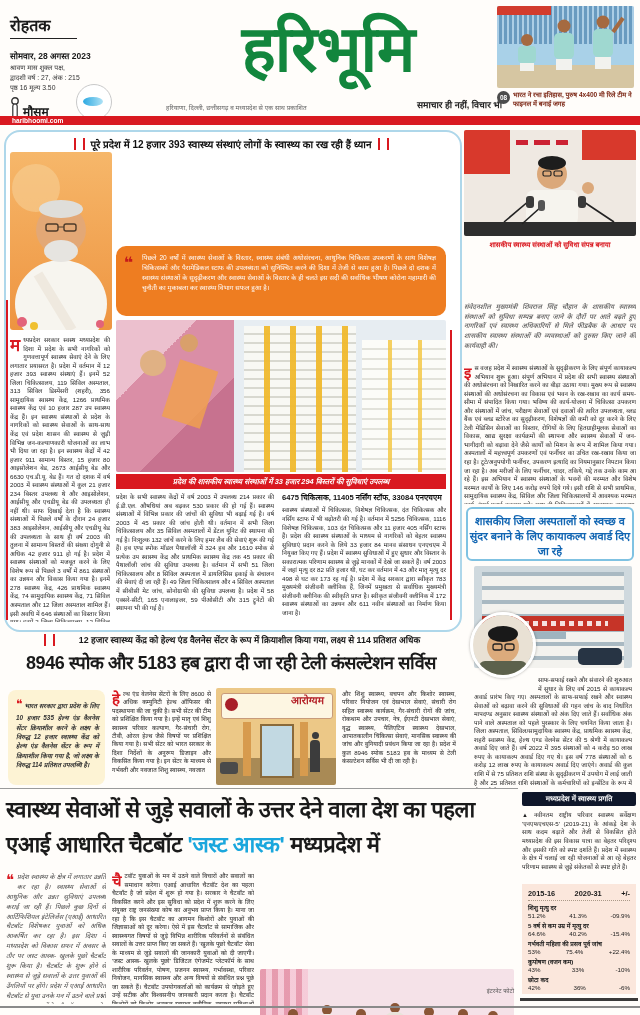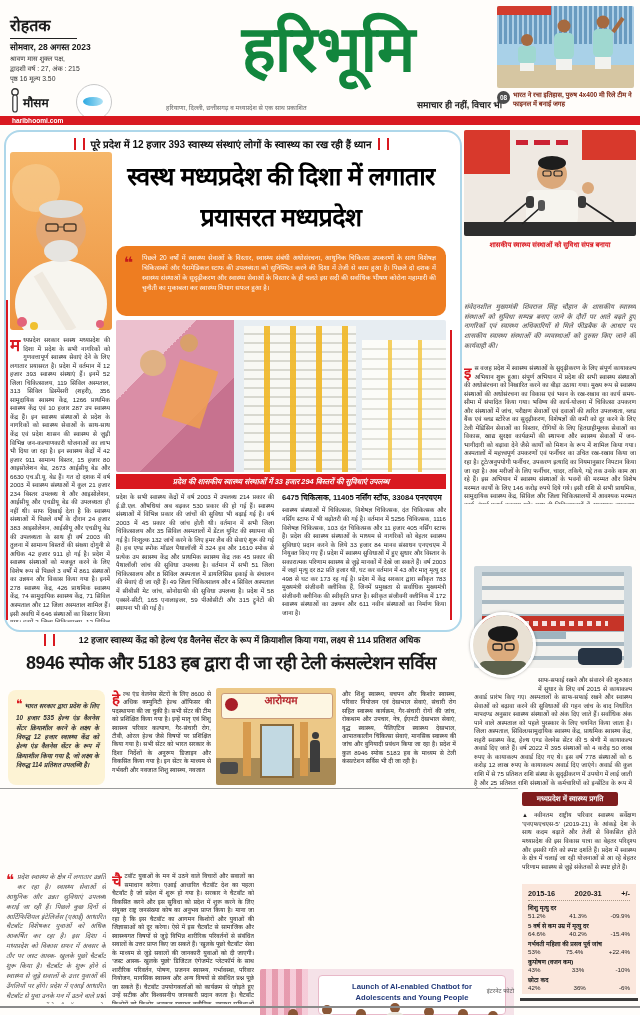--- a/index.html
+++ b/index.html
@@ -5,21 +5,21 @@
   html,body{margin:0;padding:0;background:#e9e9e9;}
   .page{position:relative;width:640px;height:1015px;margin:0 auto;background:#fffdfa;
         font-family:"Liberation Sans","DejaVu Sans",sans-serif;color:#1a1a1a;overflow:hidden;}
   .abs{position:absolute;}
   .just{text-align:justify;}
   .hide-over{overflow:hidden;}
 
   
   .mast-left{left:10px;top:14px;width:148px;}
   .city{font-size:16px;font-weight:800;border-bottom:1.5px solid #222;display:inline-block;padding:0 26px 2px 0;}
-  .mdate{font-size:8.5px;font-weight:700;margin-top:2px;}
+  .mdate{font-size:8.5px;font-weight:700;margin-top:11px;}
   .minfo{font-size:6.8px;color:#333;line-height:1.5;margin-top:2px;}
   .weather{margin-top:3px;display:flex;align-items:center;gap:3px;}
   .weather-label{font-size:12px;font-weight:800;}
   .temps{font-size:7.2px;font-weight:700;line-height:1.5;margin-left:14px;}
   .temps b{display:inline-block;width:26px;margin-top:42px;}
   .cloud{left:76px;top:84px;width:34px;height:34px;border:1.5px solid #c9c9c9;border-radius:50%;background:#fff;}
   .cloud-puff{position:absolute;left:6px;top:12px;width:20px;height:9px;border-radius:50%;
               background:linear-gradient(90deg,#2da9e1,#aee2f6);}
   .mast-title{left:158px;top:8px;width:340px;text-align:center;font-size:64px;line-height:1.3;
               font-weight:800;color:#12863d;letter-spacing:-1px;}
@@ -89,21 +89,21 @@
   .c-divider{left:0;top:788px;width:518px;height:1px;background:#9a9a9a;}
   .c-headline{left:6px;top:792px;width:512px;font-size:22px;line-height:1.6;font-weight:800;letter-spacing:-0.4px;}
   .hl-cyan{color:#1aa7dd;}
   .cquote{left:6px;top:872px;width:100px;height:132px;font-size:6.6px;font-style:italic;color:#444;line-height:1.5;}
   .cq-mark{font-size:15px;color:#d91920;font-weight:800;float:left;margin:0 3px 0 0;line-height:1;}
   .ccol{left:112px;top:872px;width:142px;height:132px;font-size:6.1px;line-height:1.4;color:#222;}
   .launch{left:260px;top:872px;width:254px;height:112px;overflow:hidden;border-radius:2px;position:relative;}
   .credit{left:260px;top:987px;width:254px;text-align:right;font-size:6px;color:#555;}
 
   
-  .pheader{left:522px;top:792px;width:96px;height:14px;background:#7f1d1d;color:#fff;font-size:7.2px;
+  .pheader{left:522px;top:792px;width:114px;height:14px;background:#0f172a;color:#fff;font-size:7.2px;
            font-weight:800;text-align:center;line-height:14px;border-radius:2px;box-sizing:border-box;}
   .ptext{left:522px;top:811px;width:114px;height:70px;font-size:6.2px;line-height:1.4;color:#222;}
   .tri{color:#222;font-size:6px;margin-right:2px;}
   .statsbox{left:522px;top:884px;width:114px;height:110px;background:#fbe7dc;padding:5px 6px;box-sizing:border-box;}
   .st-head{display:flex;justify-content:space-between;font-size:7.4px;font-weight:800;
            border-bottom:1px dotted #a98;padding-bottom:2px;margin-bottom:2px;}
   .st-label{font-size:6.2px;font-weight:800;margin-top:2px;}
   .st-vals{display:flex;justify-content:space-between;font-size:6.2px;color:#222;}
   .rail-line{left:520px;top:998px;width:118px;height:3px;background:#3a3a3a;}
   .bottom-line{left:0;top:1006px;width:640px;height:2px;background:#8a8a8a;}
@@ -134,21 +134,21 @@
         background:repeating-linear-gradient(180deg,#a9b9c2 0 4px,#f3f2ee 4px 14px);}
   .hp-band{position:absolute;left:8px;top:50px;width:142px;height:15px;background:#c63428;}
   .hp-band-in{position:absolute;left:14px;top:55px;width:120px;height:5px;
               background:repeating-linear-gradient(90deg,#fff 0 5px,transparent 5px 9px);opacity:.85;}
   .hp-canopy{position:absolute;left:8px;top:66px;width:84px;height:7px;background:#9fb4bf;}
   .hp-car{position:absolute;left:104px;top:82px;width:44px;height:17px;background:#273444;border-radius:5px;}
 
   .ar-bg{position:absolute;inset:0;background:linear-gradient(180deg,#ecc887 0 72%,#a98a55 72% 100%);}
   .ar-sign{position:absolute;left:5px;top:5px;width:110px;height:24px;background:#fdf6e2;
            border:1px solid #c89b7a;border-radius:3px;}
-  .ar-sign-text{position:absolute;left:22px;top:0;width:86px;text-align:center;font-size:10.5px;
+  .ar-sign-text{position:absolute;left:22px;top:0;width:86px;text-align:right;font-size:10.5px;
                 font-weight:800;color:#b5242b;line-height:24px;}
   .ar-medal{position:absolute;left:9px;top:10px;width:13px;height:13px;border-radius:50%;background:#a81e28;}
   .ar-door{position:absolute;left:44px;top:36px;width:30px;height:50px;background:#c2d9e2;border:2px solid #8a6a3a;}
   .ar-p1{position:absolute;left:27px;top:34px;width:8px;height:54px;background:#d79b4e;}
   .ar-p2{position:absolute;left:84px;top:34px;width:8px;height:54px;background:#d79b4e;}
   .ar-person{position:absolute;left:94px;top:52px;width:10px;height:32px;background:#3c3c3c;border-radius:4px 4px 0 0;}
   .ar-head{position:absolute;left:96px;top:44px;width:7px;height:7px;border-radius:50%;background:#3c3c3c;}
   .ar-bike{position:absolute;left:4px;top:74px;width:18px;height:12px;background:#4a4a4a;border-radius:3px;}
 
   .lp-bg{position:absolute;inset:0;background:#f5e2e8;}
@@ -226,21 +226,20 @@
   <div class="abs lead-box"></div>
   <div class="abs vrule lrule"></div>
   <div class="abs vrule rrule"></div>
 
   <div class="abs kicker">
     <span class="bars"></span>
     <span class="kicker-text">पूरे प्रदेश में 12 हजार 393 स्वास्थ्य संस्थाएं लोगों के स्वास्थ्य का रख रही हैं ध्यान</span>
     <span class="bars"></span>
   </div>
 
-  <div class="abs lead-headline">स्वस्थ मध्यप्रदेश की दिशा में लगातार प्रयासरत मध्यप्रदेश</div>
 
   <div class="abs modi">
     <svg width="102" height="178" viewBox="0 0 102 178">
       <defs>
           <linearGradient id="mbg" x1="0" y1="0" x2="0" y2="1">
             <stop offset="0" stop-color="#f6b76a"></stop>
             <stop offset="1" stop-color="#ee9440"></stop>
           </linearGradient>
         </defs>
       <rect width="102" height="178" fill="url(#mbg)"></rect>
@@ -312,20 +311,21 @@
       <rect x="62" y="66" width="8" height="12" rx="3" fill="#3a3a3a"></rect>
         <rect x="74" y="70" width="7" height="11" rx="3" fill="#555"></rect>
         <rect x="114" y="66" width="8" height="12" rx="3" fill="#3a3a3a"></rect>
     </svg>
   </div>
   <div class="abs k-cap">शासकीय स्वास्थ्य संस्थाओं को सुविधा संपन्न बनाया</div>
   <div class="abs k-intro just hide-over">संवेदनशील मुख्यमंत्री शिवराज सिंह चौहान के शासकीय स्वास्थ्य संस्थाओं को सुविधा सम्पन्न बनाए जाने के दौरों पर आते बढ़ते हुए नागरिकों एवं स्वास्थ्य अधिकारियों से मिले फीडबैक के आधार पर शासकीय स्वास्थ्य संस्थाओं की व्यवस्थाओं को दुरुस्त किए जाने की कार्यवाही की।</div>
   <div class="abs k-body just hide-over">
     <span class="dropcap">इ</span><span>स वजह प्रदेश में स्वास्थ्य संस्थाओं के सुदृढ़ीकरण के लिए संपूर्ण कायाकल्प अभियान शुरू हुआ। संपूर्ण अभियान में प्रदेश की सभी स्वास्थ्य संस्थाओं की अधोसंरचना को निखारित करने का बीड़ा उठाया गया। मुख्य रूप से स्वास्थ्य संस्थाओं की अधोसंरचना का विकास एवं भवन के रख-रखाव का कार्य समय-सीमा में संपादित किया गया। भविष्य की कार्य-योजना में चिकित्सा उपकरण और संस्थाओं में जांच, परीक्षण सेवाओं एवं दवाओं की त्वरित उपलब्धता, ब्लड बैंक एवं ब्लड स्टोरेज का सुदृढ़ीकरण, विशेषज्ञों की कमी को दूर करने के लिए टेली मेडिसिन सेवाओं का विस्तार, रोगियों के लिए हितग्राहीमूलक सेवाओं का विकास, खाद्य सुरक्षा कार्यक्रमों की स्थापना और स्वास्थ्य सेवाओं में जन-भागीदारी को बढ़ावा देने जैसे कार्यों को मिशन के रूप में शामिल किया गया। अस्पतालों में महत्त्वपूर्ण उपकरणों एवं फर्नीचर का उचित रख-रखाव किया जा रहा है। टूटे/अनुपयोगी फर्नीचर, उपकरण इत्यादि का नियमानुसार निपटान किया जा रहा है। अब मरीजों के लिए फर्नीचर, चादर, तकिये, गद्दे तक उनके काम आ रहे हैं। इस अभियान में स्वास्थ्य संस्थाओं के भवनों की मरम्मत और विशेष मरम्मत कार्यों के लिए 146 करोड़ रुपये दिये गये। इसी राशि से सभी प्राथमिक, सामुदायिक स्वास्थ्य केंद्र, सिविल और जिला चिकित्सालयों में आवश्यक मरम्मत कार्य, रंगाई-पुताई करवाए गये। साथ ही चिकित्सालयों में आवश्यक उपकरण, फर्नीचर, हेल्पडेस्क, क्यू मैनेजमेंट, साइनेज और अन्य आवश्यक सामग्री उपलब्ध कराने के लिए 434 करोड़ रुपये दिये गये।</span>
   </div>
+  <div class="abs award-box">शासकीय जिला अस्पतालों को स्वच्छ व सुंदर बनाने के लिए कायाकल्प अवार्ड दिए जा रहे</div>
 
   <div class="abs hosp">
     <div class="hp-sky"></div>
     <div class="hp-b"></div>
     <div class="hp-band"></div>
     <div class="hp-band-in"></div>
     <div class="hp-canopy"></div>
     <div class="hp-car"></div>
   </div>
   <div class="abs inset">
@@ -362,35 +362,34 @@
     <div class="ar-p1"></div>
       <div class="ar-p2"></div>
     <div class="ar-door"></div>
     <div class="ar-person"></div>
     <div class="ar-head"></div>
     <div class="ar-bike"></div>
   </div>
   <div class="abs tcol2 just hide-over">और शिशु स्वास्थ्य, बचपन और किशोर स्वास्थ्य, परिवार नियोजन एवं देखभाल सेवाएं, संचारी रोग सहित स्वास्थ्य कार्यक्रम, गैर-संचारी रोगों की जांच, रोकथाम और उपचार, नेत्र, ईएनटी देखभाल सेवाएं, वृद्ध स्वास्थ्य, पैलिएटिव स्वास्थ्य देखभाल, आपातकालीन चिकित्सा सेवाएं, मानसिक स्वास्थ्य की जांच और बुनियादी प्रबंधन किया जा रहा है। प्रदेश में कुल 8946 स्पोक 5183 हब के माध्यम से टेली कंसल्टेशन सर्विस भी दी जा रही है।</div>
 
   <div class="abs c-divider"></div>
+  <div class="abs c-headline">
+    <span>स्वास्थ्य सेवाओं से जुड़े सवालों के उत्तर देने वाला देश का पहला एआई आधारित चैटबॉट </span><span class="hl-cyan">'जस्ट आस्क'</span><span> मध्यप्रदेश में</span>
+  </div>
 
   <div class="abs cquote just hide-over">
     <span class="cq-mark">❝</span><span>प्रदेश स्वास्थ्य के क्षेत्र में लगातार उन्नति कर रहा है। स्वास्थ्य सेवाओं से आधुनिक और उन्नत सुविधाएं उपलब्ध कराई जा रही हैं। पिछले कुछ दिनों से आर्टिफिशियल इंटेलिजेंस (एआई) आधारित चैटबॉट विशेषकर युवाओं को अधिक आकर्षित कर रहा है। इस दिशा में मध्यप्रदेश को विकास सफर में अवसर के तौर पर जस्ट आस्क- खुलके पूछो चैटबॉट शुरू किया है। चैटबॉट के शुरू होने से स्वास्थ्य से जुड़े सवालों के उत्तर युवाओं की उँगलियों पर होंगे। प्रदेश में एआई आधारित चैटबॉट से युवा उनके मन में उठने वाले प्रश्नों का उत्तर पा सकेंगे। चैटबॉट का उपयोग करना बहुत सरल है।</span>
   </div>
   <div class="abs ccol just hide-over">
     <span class="dropcap">चै</span><span>टबॉट युवाओं के मन में उठने वाले विचारों और सवालों का समाधान करेगा। एआई आधारित चैटबॉट देश का पहला चैटबॉट है जो प्रदेश में शुरू हो गया है। सरकार ने चैटबॉट को विकसित करने और इस सुविधा को प्रदेश में शुरू करने के लिए संयुक्त राष्ट्र जनसंख्या कोष का अनुभव प्राप्त किया है। माना जा रहा है कि इस चैटबॉट का आगमन किशोरों और युवाओं की जिज्ञासाओं को दूर करेगा। ऐसे में इस चैटबॉट से सामाजिक और स्वास्थ्यगत विषयों से जुड़े विभिन्न शारीरिक परिवर्तनों से संबंधित सवालों के उत्तर प्राप्त किए जा सकते हैं। 'खुलके पूछो चैटबॉट' सेवा के माध्यम से जुड़े सवालों की जानकारी युवाओं को दी जाएगी। 'जस्ट आस्क- खुलके पूछो' डिजिटल एंगेजमेंट प्लेटफॉर्म के साथ शारीरिक परिवर्तन, पोषण, प्रजनन स्वास्थ्य, गर्भावस्था, परिवार नियोजन, मानसिक स्वास्थ्य और अन्य विषयों से संबंधित प्रश्न पूछे जा सकते हैं। चैटबॉट उपयोगकर्ताओं को कार्यक्रम से जोड़ते हुए उन्हें सटीक और विश्वसनीय जानकारी प्रदान करता है। चैटबॉट किशोरों को किशोर अनुकूल स्वास्थ्य क्लीनिक, स्वास्थ्य सुविधाओं से जोड़ता है।</span>
   </div>
 
   <div class="abs launch">
     <div class="lp-bg"></div>
     <div class="lp-drape"></div>
-    <div class="lp-banner">
-      <div class="lp-b1">Launch of AI-enabled Chatbot for</div>
-      <div class="lp-b2">Adolescents and Young People</div>
-    </div>
     <div class="lp-h" style="left:28px;top:40px;"></div>
     <div class="lp-h" style="left:62px;top:36px;"></div>
       <div class="lp-p" style="left:56px;top:45px;background:#f0efe8;"></div>
     <div class="lp-h" style="left:96px;top:40px;"></div>
     <div class="lp-h" style="left:130px;top:34px;"></div>
       <div class="lp-p" style="left:124px;top:43px;background:#e8e4da;"></div>
     <div class="lp-h" style="left:164px;top:38px;"></div>
     <div class="lp-h" style="left:198px;top:40px;"></div>
     <div class="lp-h" style="left:228px;top:42px;"></div>
 

